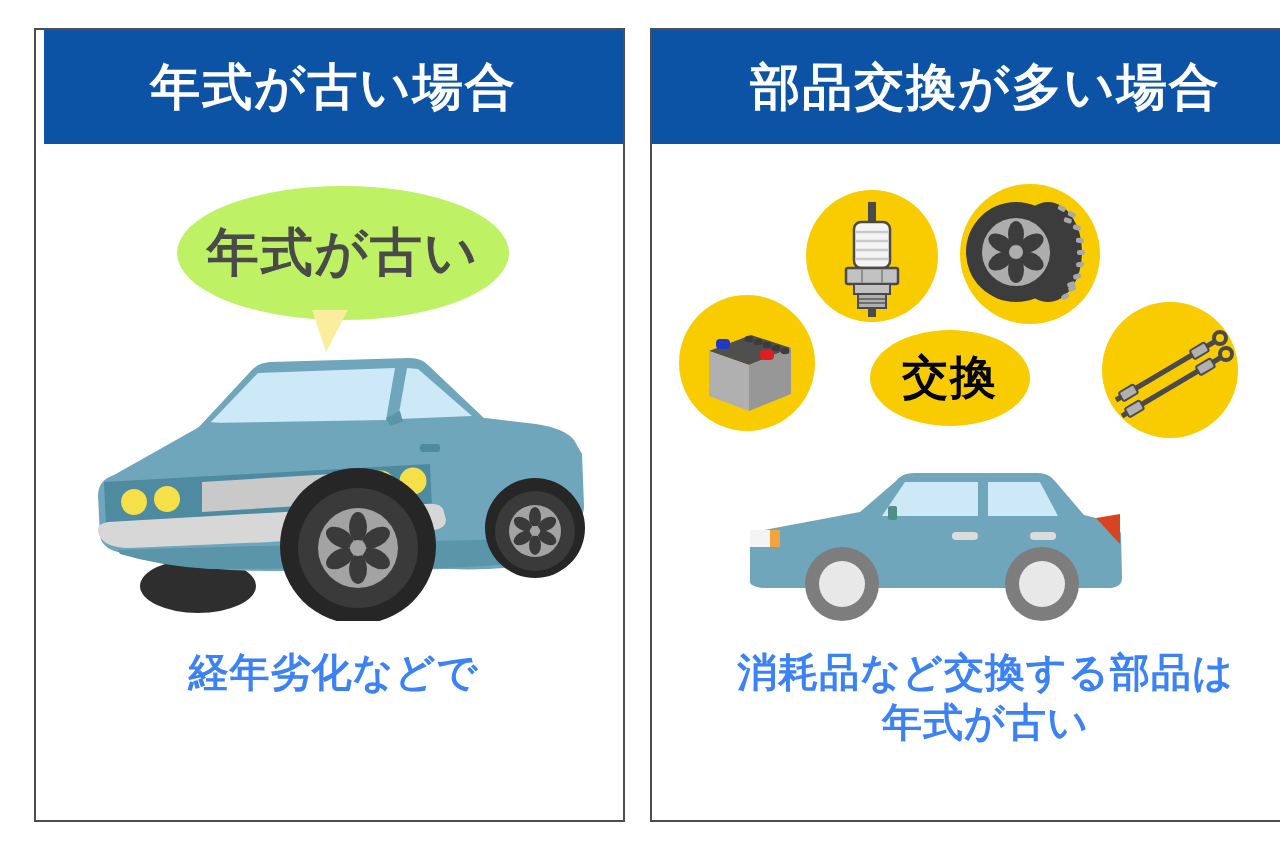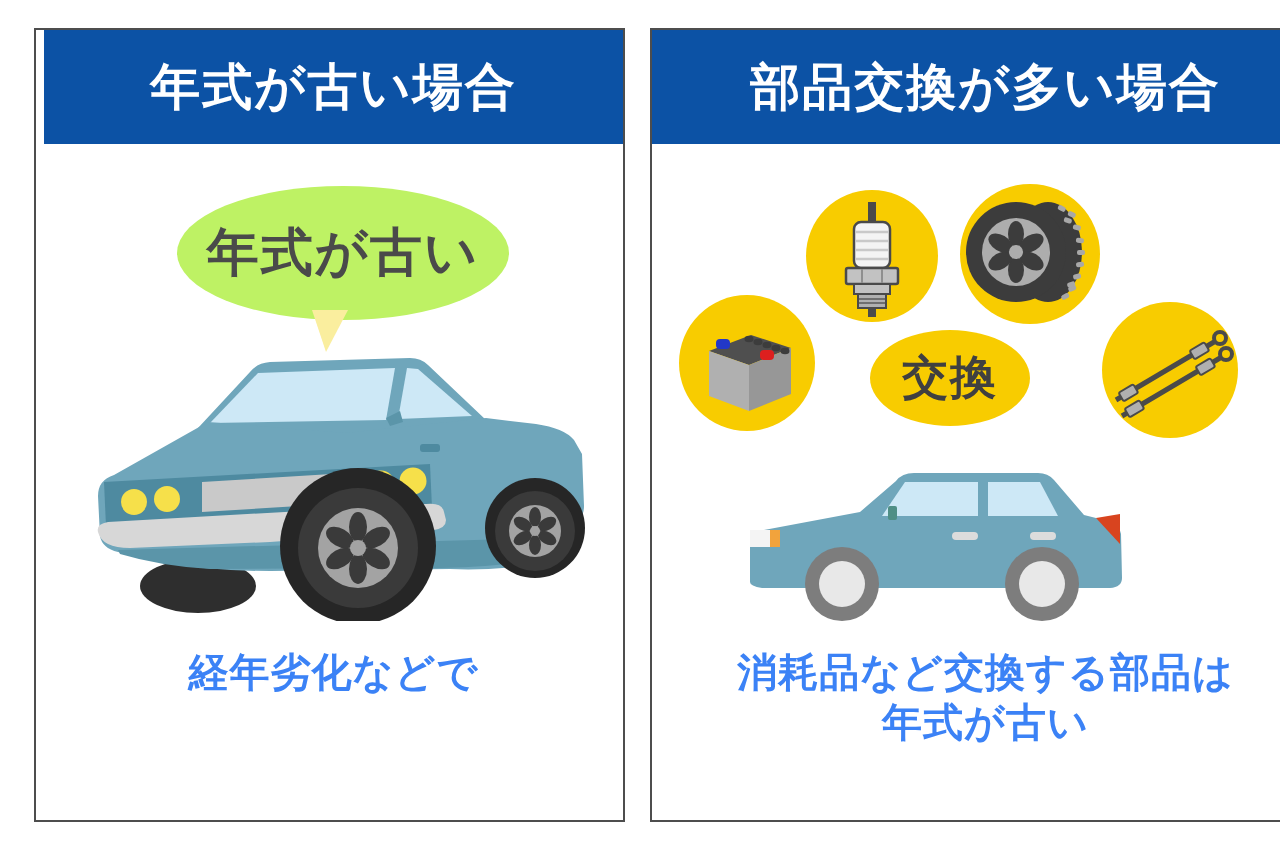--- a/index.html
+++ b/index.html
@@ -46,21 +46,21 @@
     font-size:40px;line-height:50px;letter-spacing:1px;
   }
   .caption div{white-space:nowrap;}
   
   .part-icon{position:absolute;}
   .swap-badge{
     position:absolute;left:218px;top:186px;width:160px;height:96px;
     background:#f8cc00;border-radius:50%;
     display:flex;align-items:center;justify-content:center;
   }
-  .swap-badge span{font-size:46px;font-weight:700;color:#404040;letter-spacing:2px;}
+  .swap-badge span{font-size:46px;font-weight:700;color:#000000;letter-spacing:2px;}
   .car-illustration{position:absolute;}
 </style>
 </head>
 <body>
 
 <div class="canvas">
 
   <section class="panel left">
     <header class="panel-header">
       <h1>年式が古い場合</h1>

